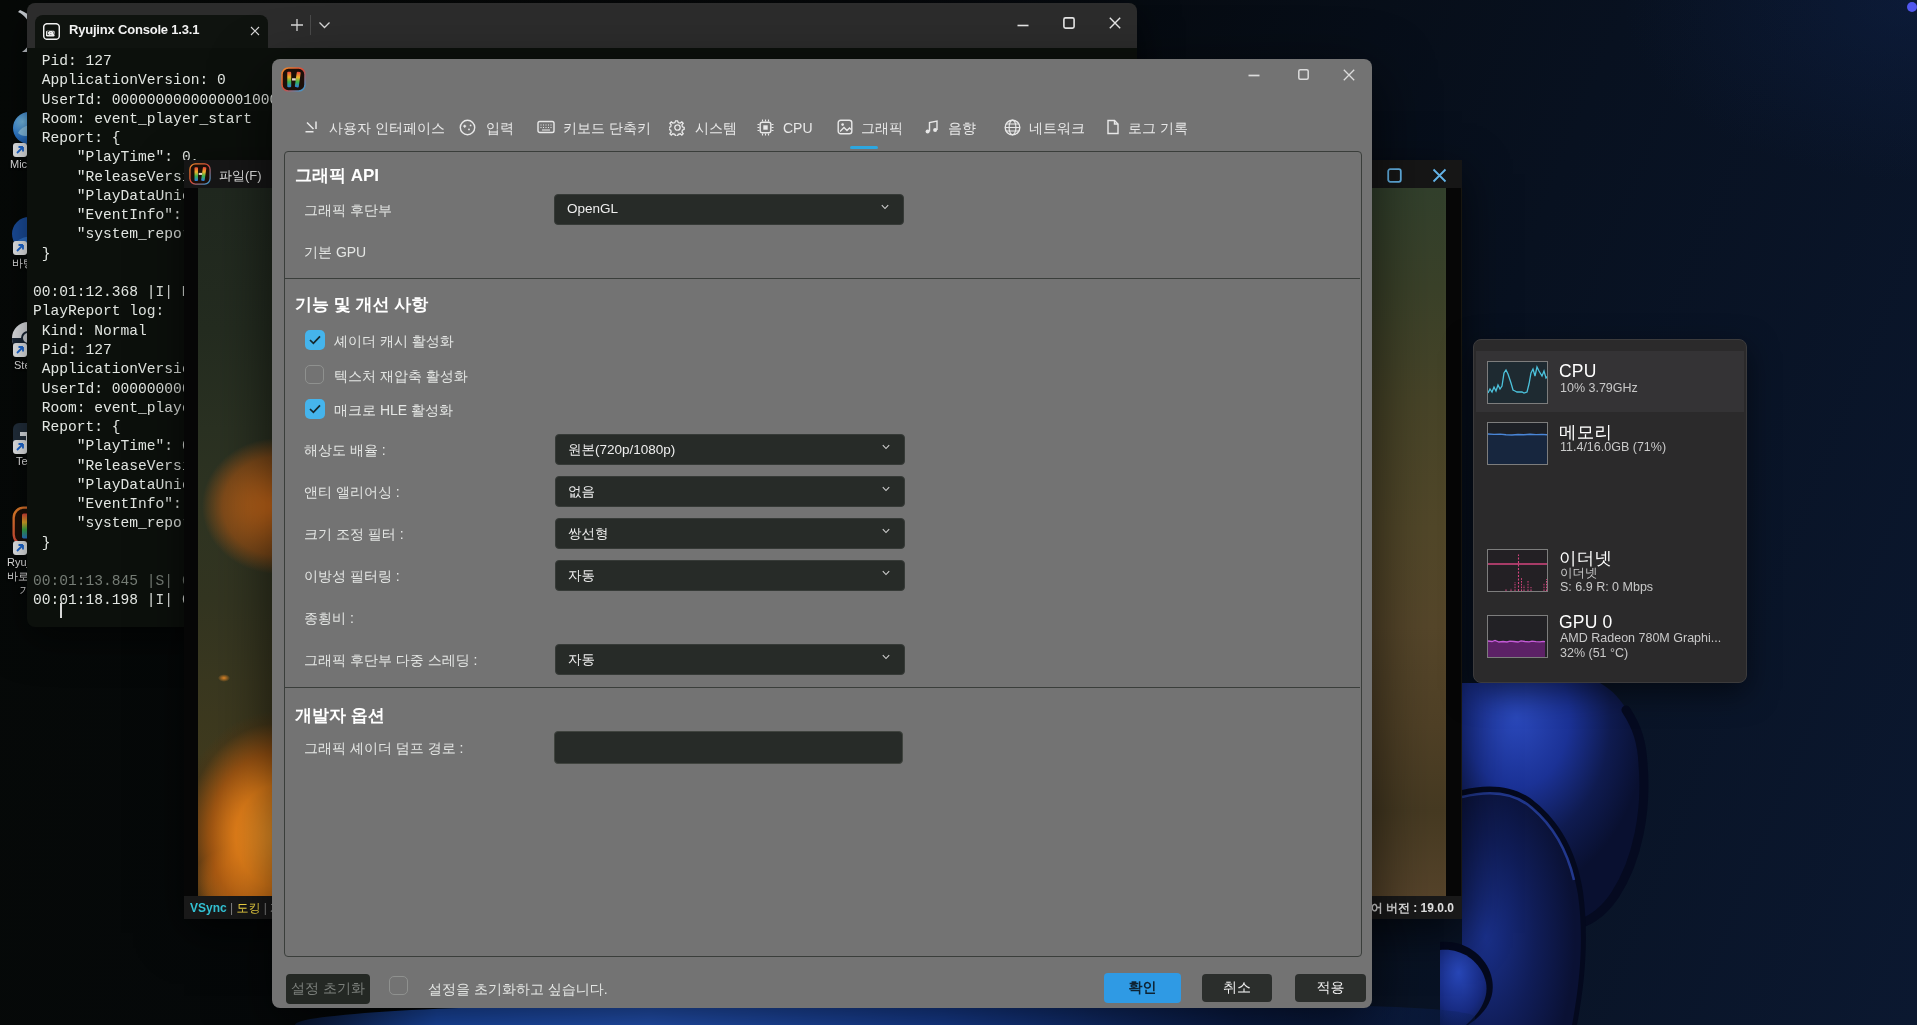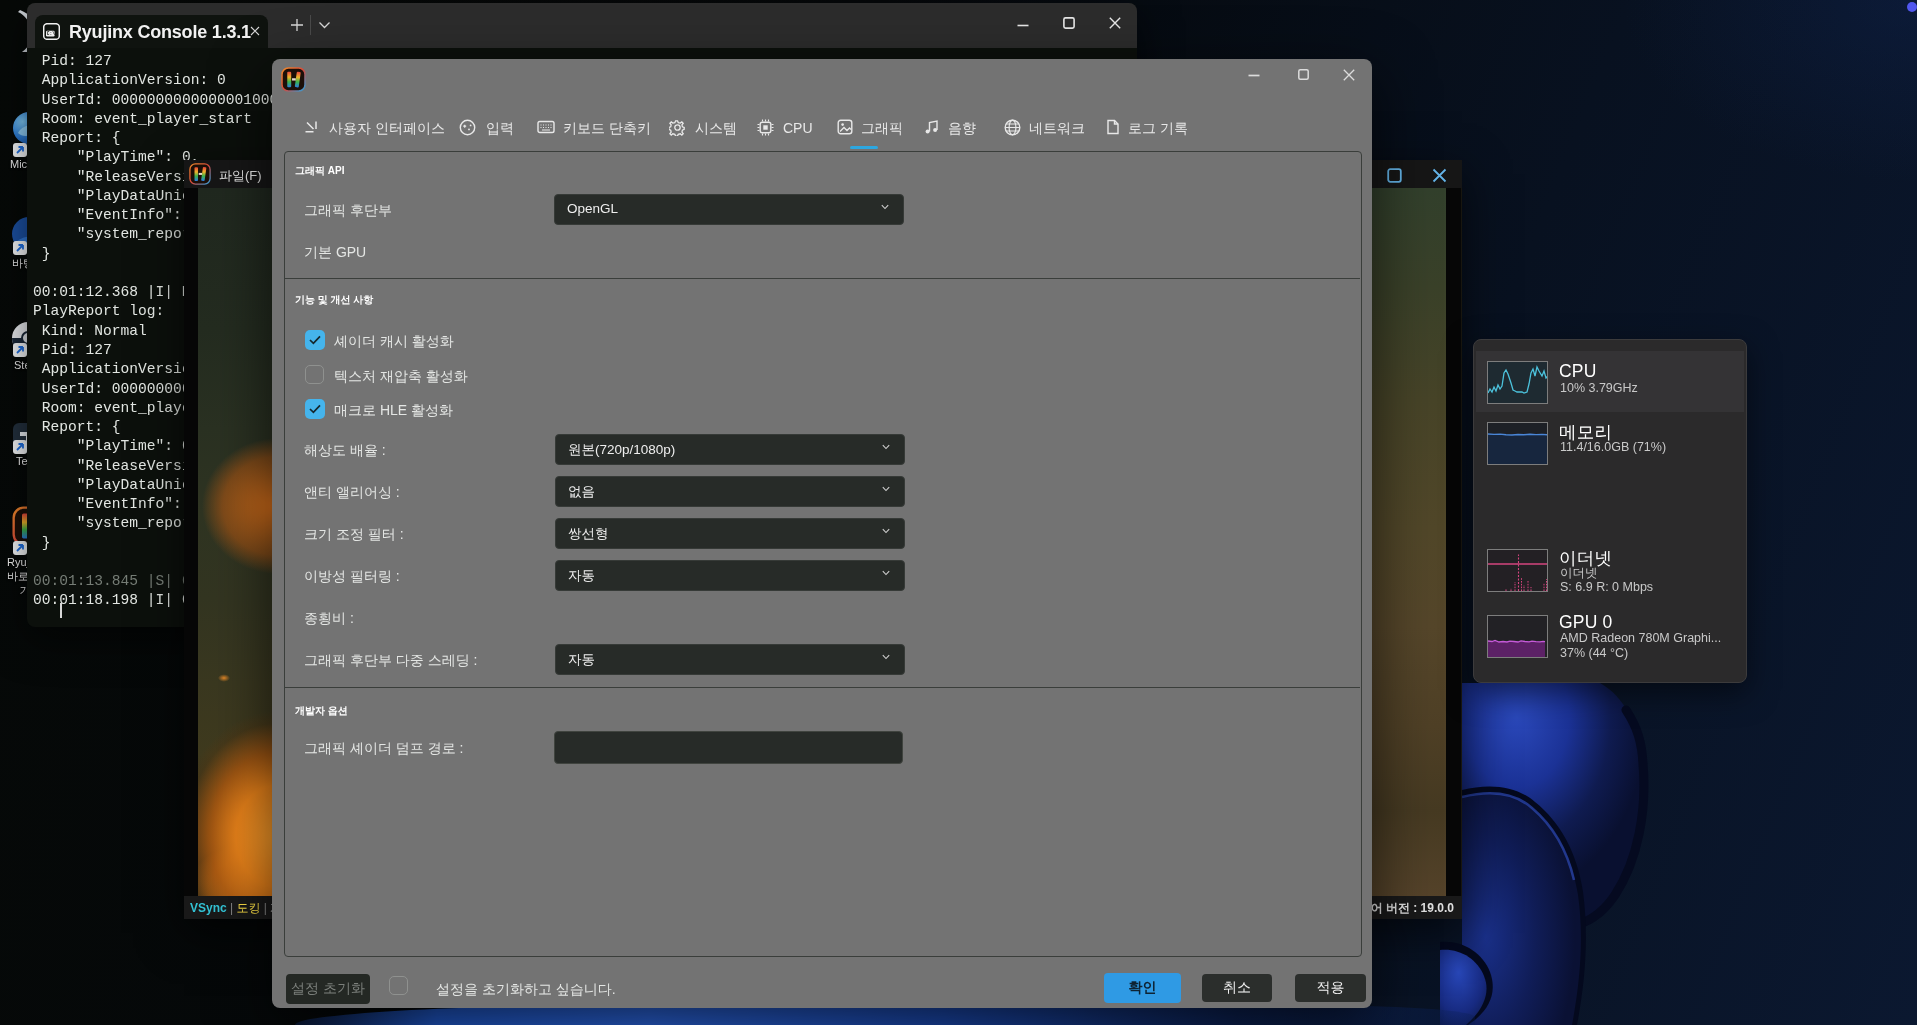--- a/index.html
+++ b/index.html
@@ -21,21 +21,21 @@
   
   #game{left:184px;top:160px;width:1278px;height:759px;background:#101210;box-shadow:0 14px 42px rgba(0,0,0,.6);}
   #gamebar{position:absolute;left:0;top:0;width:100%;height:28px;background:#161616;}
   #gstatus{position:absolute;left:0;bottom:0;width:100%;height:23px;background:#191919;font-size:12px;color:#c8c8c8;}
   
   #dlg{left:272px;top:59px;width:1100px;height:949px;background:#737373;border-radius:8px;
     box-shadow:0 18px 60px rgba(0,0,0,.65);color:#eee;font-size:14px;}
   #panel{position:absolute;left:12px;top:92px;width:1076px;height:804px;border:1px solid #3a3e3b;border-radius:4px;}
   .tabi{position:absolute;top:8px;}
   .tabt{position:absolute;top:9px;}
-  .hdr{position:absolute;font-size:10px;font-weight:bold;color:#fff;}
+  .hdr{position:absolute;font-size:17px;font-weight:bold;color:#fff;}
   .lbl{position:absolute;color:#e4e6e4;font-size:14px;}
   .dd{position:absolute;width:348px;height:29px;background:#272b28;border:1px solid #363a37;border-radius:4px;color:#eee;}
   .dd .v{position:absolute;left:12px;top:6px;font-size:13.5px;font-weight:normal;}
   .dd .c{position:absolute;right:14px;top:8px;width:8px;height:8px;}
   .sep{position:absolute;left:12px;width:1076px;height:1px;background:#3a3e3b;}
   .cb{position:absolute;width:20px;height:20px;border-radius:5px;}
   .cbon{background:#45b4ec;}
   .cboff{border:1.5px solid #8f918f;background:transparent;width:17px;height:17px;}
   .btn{position:absolute;height:28px;border-radius:4px;background:#2b2e2c;color:#f0f0f0;font-size:14px;
        display:flex;align-items:center;justify-content:center;}
@@ -154,21 +154,21 @@
     </svg>
 </div>
 <div id="term" class="abs">
   <div id="termbar">
     <div id="termtab">
       <svg style="position:absolute;left:8px;top:8px" width="17" height="17" viewBox="0 0 17 17">
         <rect x="0.7" y="0.7" width="15.6" height="15.6" rx="3.4" fill="none" stroke="#efefef" stroke-width="1.5"></rect>
         <rect x="3" y="7.8" width="8.6" height="5.6" rx="1.2" fill="#efefef"></rect>
         <text x="3.8" y="12.3" font-family="Liberation Mono,monospace" font-size="4.6" font-weight="bold" fill="#0f130f">C:\</text>
       </svg>
-      <span class="tt" style="left:34px;font-size:18px;letter-spacing:-.2px">Ryujinx Console 1.3.1</span>
+      <span class="tt" style="left:34px;font-size:13px;letter-spacing:-.2px">Ryujinx Console 1.3.1</span>
       <svg style="position:absolute;left:214px;top:10px" width="12" height="12" viewBox="0 0 12 12">
         <path d="M2 2 L10 10 M10 2 L2 10" stroke="#d8d8d8" stroke-width="1.1"></path>
         </svg>
     </div>
     <svg style="position:absolute;left:263px;top:15px" width="14" height="14" viewBox="0 0 14 14">
       <path d="M7 1 V13 M1 7 H13" stroke="#d8d8d8" stroke-width="1.3"></path>
       </svg>
     <div style="position:absolute;left:283px;top:12px;width:1px;height:20px;background:#4a4a4a"></div>
     <svg style="position:absolute;left:291px;top:17px" width="13" height="10" viewBox="0 0 13 10">
       <path d="M1.5 2.5 L6.5 7.5 L11.5 2.5" fill="none" stroke="#d8d8d8" stroke-width="1.3"></path>
@@ -384,21 +384,21 @@
       </svg>
     </div>
   <div class="sep" style="top:628px"></div>
 
   <div class="hdr" style="left:23px;top:645px">개발자 옵션</div>
   <div class="lbl" style="left:32px;top:681px">그래픽 셰이더 덤프 경로 :</div>
   <div style="position:absolute;left:282px;top:672px;width:347px;height:31px;background:#272b28;border:1px solid #40443f;border-radius:4px"></div>
 
   <div class="btn" style="left:14px;top:915px;width:84px;height:30px;background:#242824;color:#7b7f7b">설정 초기화</div>
   <div class="cb cboff" style="left:117px;top:917px"></div>
-  <div class="lbl" style="left:164px;top:922px">설정을 초기화하고 싶습니다.</div>
+  <div class="lbl" style="left:156px;top:922px">설정을 초기화하고 싶습니다.</div>
   <div class="btn" style="left:832px;top:914px;width:77px;height:30px;background:#2f9ae4;color:#0e2333;font-weight:bold">확인</div>
   <div class="btn" style="left:930px;top:915px;width:70px">취소</div>
   <div class="btn" style="left:1023px;top:915px;width:71px">적용</div>
 </div>
 <div id="perf" class="abs">
   <div class="prow" style="top:11px;height:61px;background:#343335">
     <svg class="pg" width="59" height="41" viewBox="0 0 59 41" style="background:#1e2a31">
       <path d="M0 31 l2 -4 2 3 2 -5 2 4 2 -6 2 4 2 -3 2 -13 2 -3 2 4 3 9 2 7 2 1 2 1 3 0 2 0 2 1 3 -1 2 -8 2 -11 2 -4 2 7 2 -9 2 4 3 5 2 -5 2 7 2 -2 2 1" fill="none" stroke="#4cc2dc" stroke-width="1.3"></path>
     </svg>
     <span class="pt" style="top:10px">CPU</span>
@@ -422,16 +422,16 @@
     <span class="ps" style="top:26px">이더넷</span>
     <span class="ps" style="top:41px">S: 6.9 R: 0 Mbps</span>
   </div>
   <div class="prow" style="top:265px;height:66px">
     <svg class="pg" width="59" height="41" viewBox="0 0 59 41" style="background:#222125">
       <path d="M0 25 l4 .5 3 -1 4 1.5 4 -.5 4 .5 3 -.8 4 .3 4 .5 3 -1.2 4 .7 4 .3 3 -.6 4 .4 4 .2 3 -.5 2 .4 V41 H0 Z" fill="#5c2166"></path>
       <path d="M0 25 l4 .5 3 -1 4 1.5 4 -.5 4 .5 3 -.8 4 .3 4 .5 3 -1.2 4 .7 4 .3 3 -.6 4 .4 4 .2 3 -.5 2 .4" fill="none" stroke="#c55ad8" stroke-width="1.3"></path>
     </svg>
     <span class="pt" style="top:7px">GPU 0</span>
     <span class="ps" style="top:26px">AMD Radeon 780M Graphi...</span>
-    <span class="ps" style="top:41px">37% (44 °C)</span>
+    <span class="ps" style="top:41px">32% (51 °C)</span>
   </div>
 </div>
 <div class="abs" style="left:1907px;top:2px;width:10px;height:10px;border-radius:50%;background:#5157ee"></div>
 
 </body></html>

